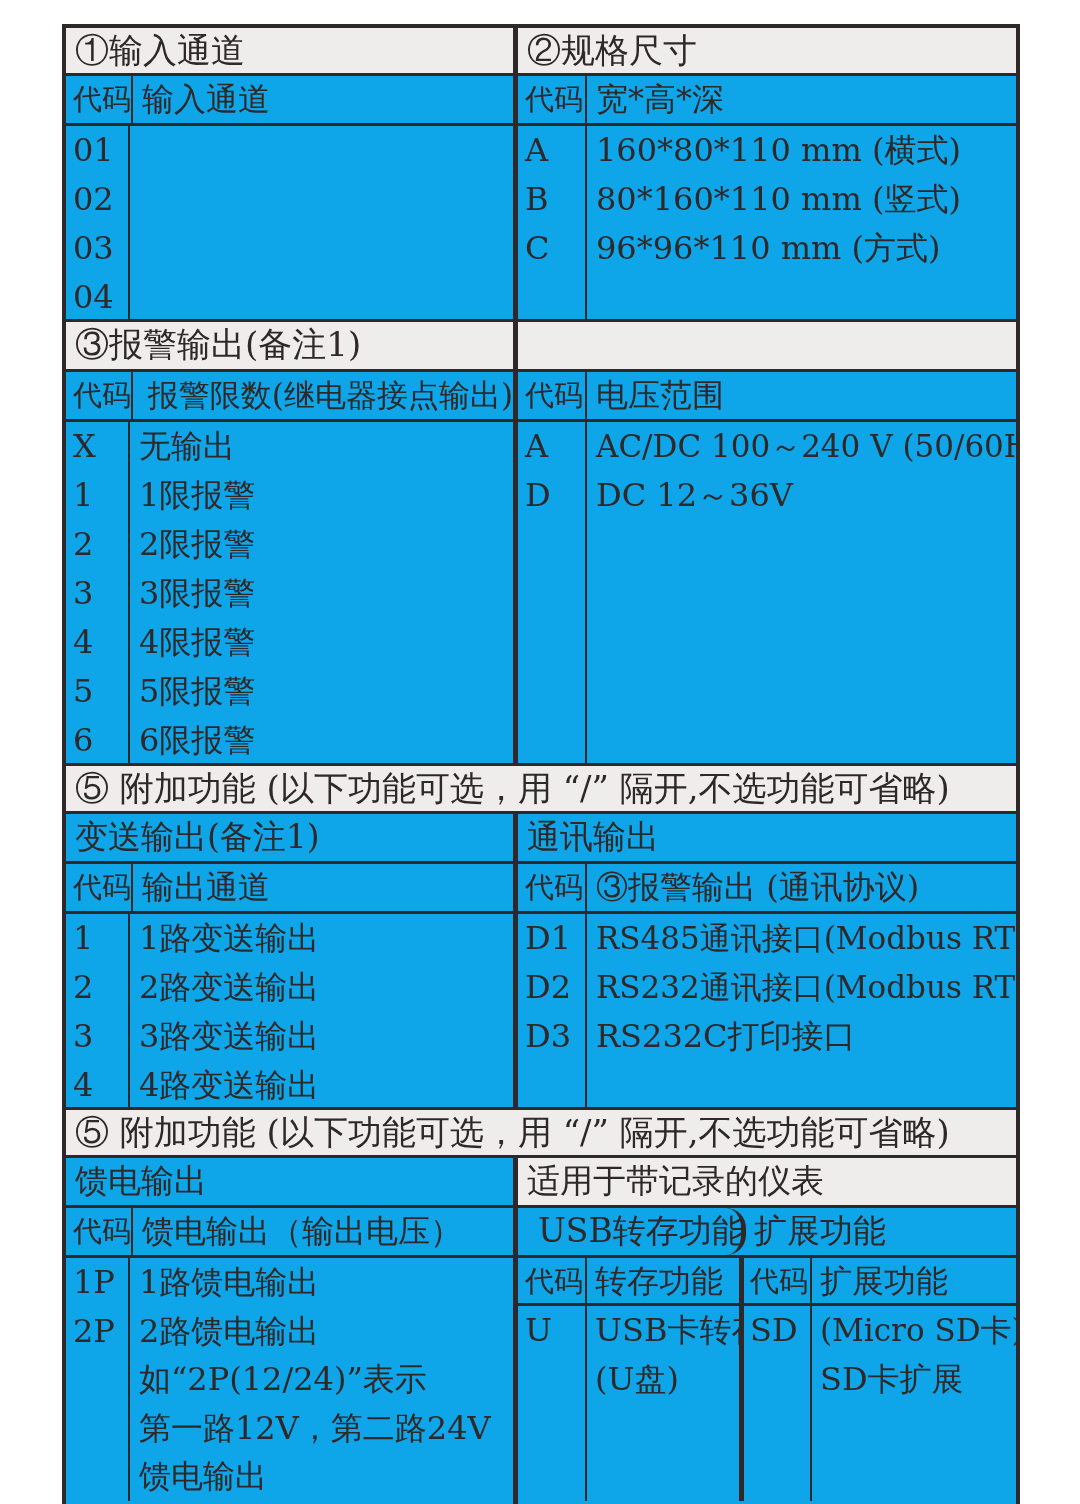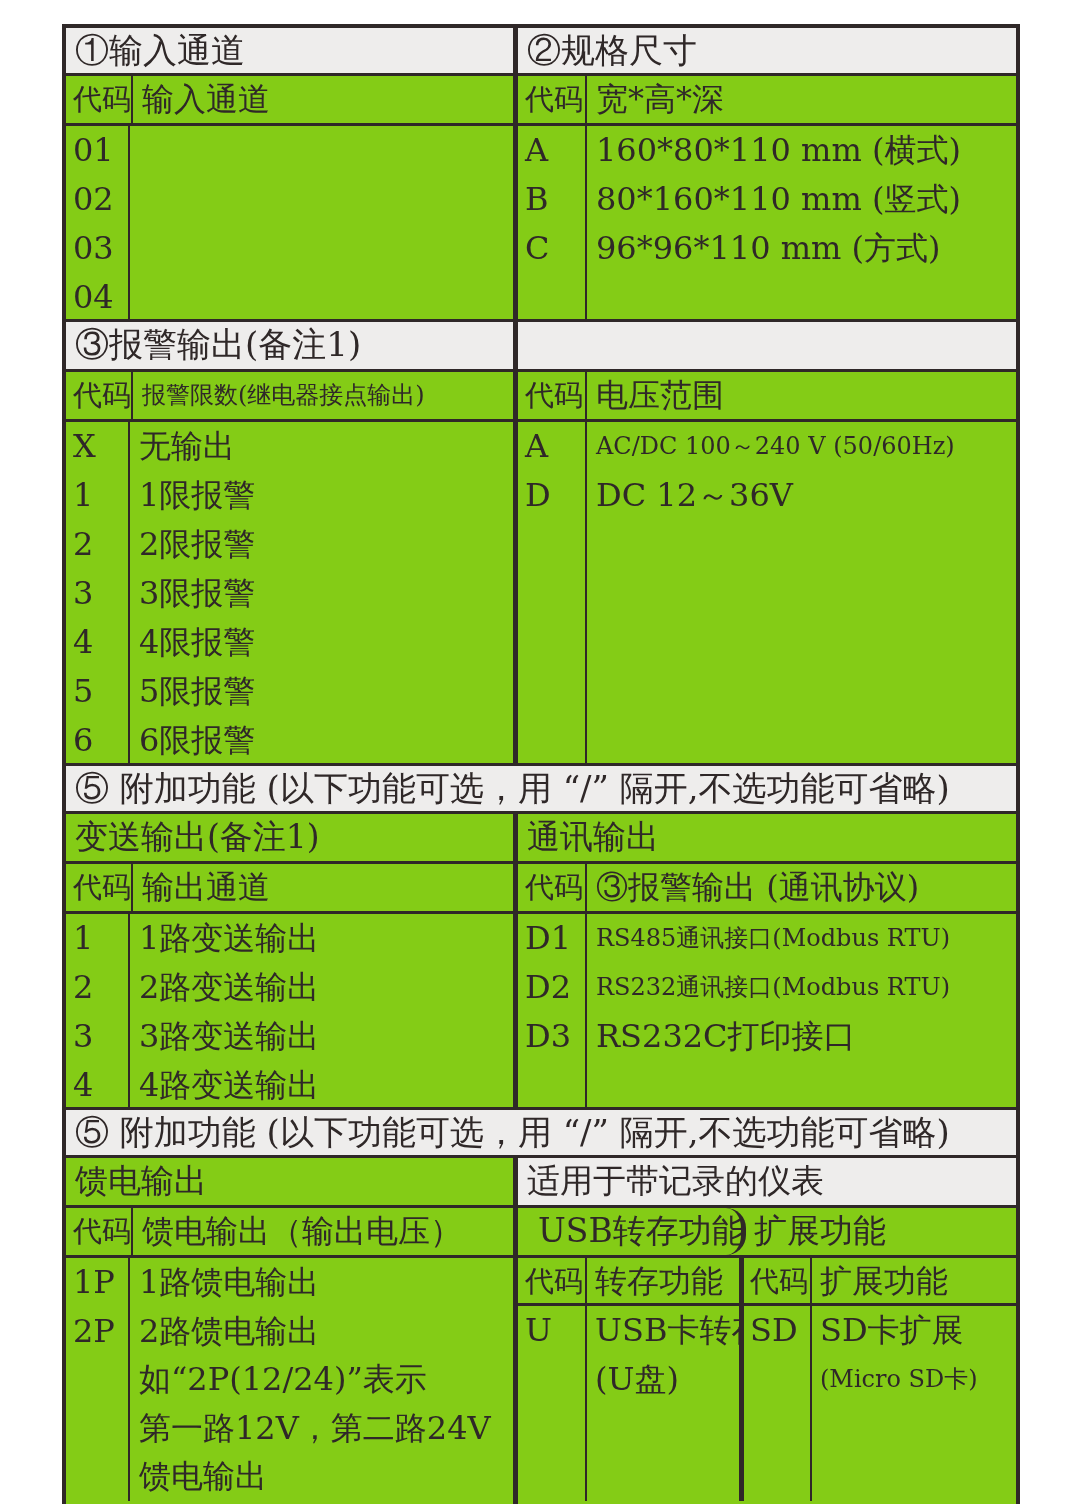--- a/index.html
+++ b/index.html
@@ -7,36 +7,36 @@
   .sheet {
     position:relative; width:1080px; height:1504px;
     background:var(--pbg,#ffffff);
     color:var(--ink,#2f2828);
     font-family:"DejaVu Serif","Liberation Serif",serif;
   }
   .tbl {
     position:absolute; left:62px; top:12px; width:958px; height:1482px;
     border:4px solid var(--ink,#2f2828); background:#ffffff;margin-top:12px;
   }
-  .band { display:flex; border-bottom:3px solid var(--ink,#2f2828); background:#84cc16; }
+  .band { display:flex; border-bottom:3px solid var(--ink,#2f2828); background:#0ea5e9; }
   .band.last { border-bottom:0; }
   .gray { background:var(--hbg,#eeedec); }
   .h48{height:48px} .h50{height:50px} .h196{height:196px} .h344{height:344px} .h296{height:296px}
   .hl { flex:0 0 452px; border-right:5px solid var(--ink,#2f2828); display:flex; min-width:0; }
   .hr { flex:1 1 auto; display:flex; min-width:0; }
   .block { display:block; }
   .ccol-l { flex:0 0 64px; border-right:2px solid var(--ink,#2f2828); padding-left:7px; }
   .ccol-r { flex:0 0 69px; border-right:2px solid var(--ink,#2f2828); padding-left:7px; }
   .dcol { flex:1 1 auto; padding-left:9px; min-width:0; overflow:hidden; }
   .line { height:49px; line-height:49px; font-size:32px; white-space:nowrap; }
   .hline { height:46px; line-height:46px; }
   .title { font-size:34px; line-height:45px; padding-left:9px; white-space:nowrap; overflow:hidden; }
   .sub { font-size:33px; line-height:46px; }
   .chdr { font-size:29px; }
-  .fit { font-size:24px; }
+  .fit { font-size:31px;text-align:right; }
   
   .lh-hdr { display:flex; height:50px; border-bottom:3px solid var(--ink,#2f2828); }
   .lh-body { display:flex; height:243px; }
   .lh-body .line { height:48.5px; line-height:48.5px; }
   .rh1 { display:flex; height:50px; border-bottom:3px solid var(--ink,#2f2828); }
   .rh2 { display:flex; height:48px; border-bottom:3px solid var(--ink,#2f2828); }
   .rh3 { display:flex; height:195px; }
   .usec { flex:0 0 228px; border-right:5px solid var(--ink,#2f2828); padding-left:20px; min-width:0;border-radius:20px; }
   .ucell { flex:0 0 157px; border-right:5px solid var(--ink,#2f2828); padding-left:8px; min-width:0; overflow:hidden; }
   .ccol-x { flex:0 0 68px; border-right:2px solid var(--ink,#2f2828); padding-left:6px; }
@@ -284,21 +284,21 @@
               <div class="line">U</div>
             </div>
           <div class="ucell">
             <div class="line">USB卡转存</div>
             <div class="line">(U盘)</div>
           </div>
           <div class="ccol-x">
               <div class="line">SD</div>
             </div>
           <div class="xcell">
+            <div class="line fit">(Micro SD卡)</div>
             <div class="line">SD卡扩展</div>
-            <div class="line fit">(Micro SD卡)</div>
           </div>
         </div>
       </div>
     </div>
 
   </div>
 </div>
 
 </body></html>

